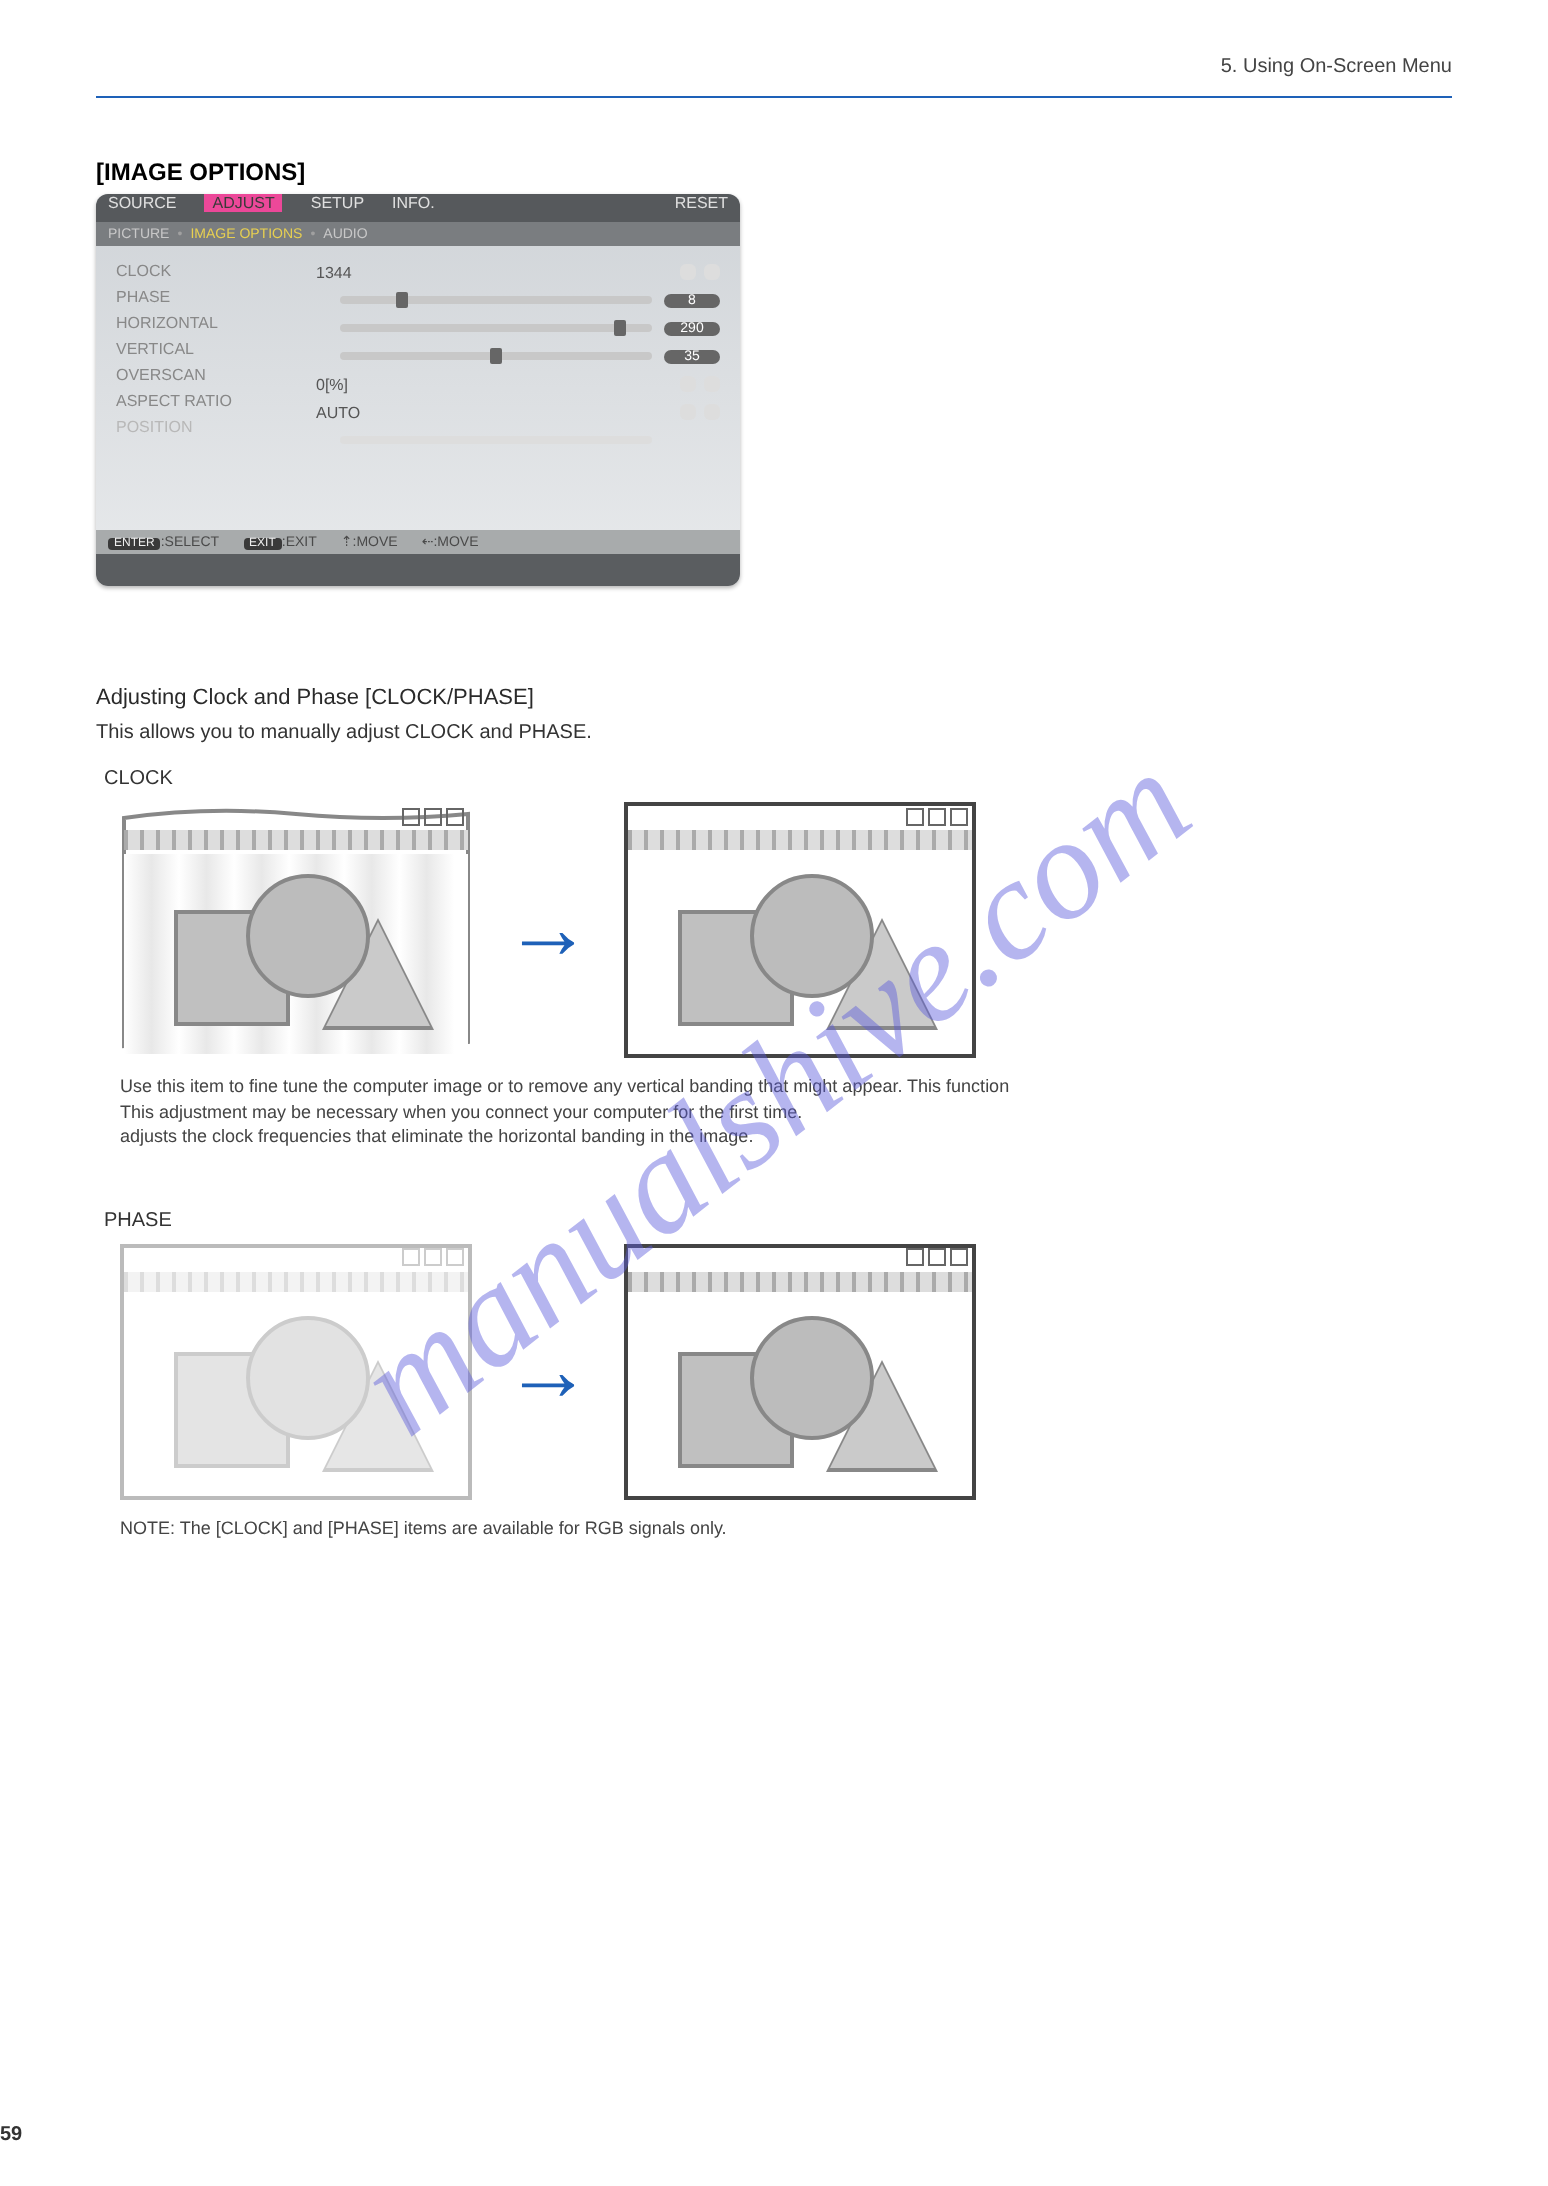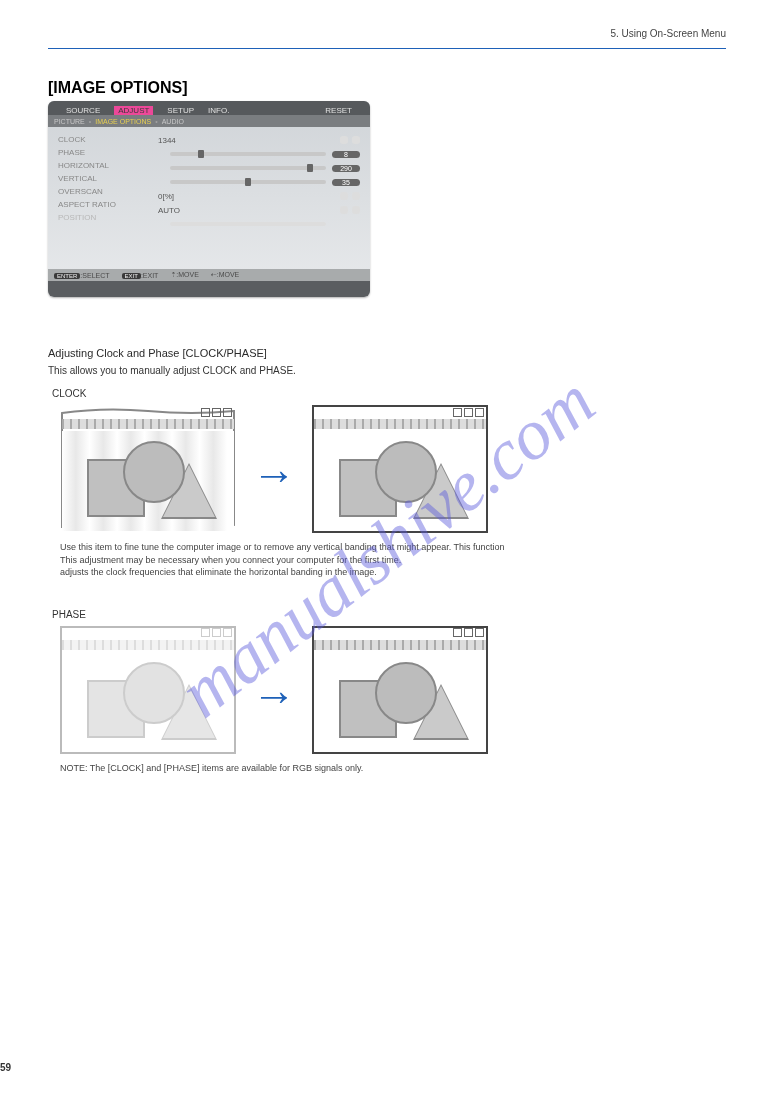--- a/index.html
+++ b/index.html
@@ -1,19 +1,19 @@
 <!DOCTYPE html>
 <html><head>
 <meta charset="utf-8">
 <style>
 html,body{margin:0;padding:0;font-family:Arial,Helvetica,sans-serif;background:#fff;width:774px;height:1093px;position:relative}
 .page{padding:48px 48px 0 48px}
 .hr{border-top:1px solid #1e61b8;margin-bottom:30px}
 .osd{width:322px;height:196px;background:linear-gradient(#d0d4d8,#e8eaec);border-radius:6px;overflow:hidden;font-size:9px;color:#6a6e72;box-shadow:0 1px 2px rgba(0,0,0,.3)}
-.osd-tabs{background:#56595c;height:14px;display:flex;align-items:flex-end;padding:0 18px;gap:14px;color:#e0e0e0;font-size:8px}
+.osd-tabs{background:#56595c;height:14px;display:flex;align-items:flex-start;padding:0 6px;gap:14px;color:#e0e0e0;font-size:8px}
 .osd-tab{color:#e0e0e0}
 .osd-tab.active{background:#ec4899;color:#3a3a3a;padding:0 4px}
 .osd-tab.reset{margin-left:auto}
 .osd-sub{background:#7a7d80;height:12px;display:flex;align-items:center;padding:0 6px;gap:4px;color:#c8c8c8;font-size:7px}
 .osd-sub .sep{color:#a0a0a0}
 .osd-sub .act{color:#e8d050}
 .osd-body{display:flex;padding:8px 10px 6px 10px;height:128px}
 .osd-labels{flex:0 0 100px;display:flex;flex-direction:column;gap:4px;font-size:8px;color:#888}
 .osd-labels .dis{color:#b8b8b8}
 .osd-vals{flex:1;display:flex;flex-direction:column;gap:4px}
@@ -55,21 +55,21 @@
 .watermark{position:absolute;left:50%;top:50%;transform:translate(-50%,-50%) rotate(-38deg);font-size:72px;color:rgba(90,90,220,.45);font-style:italic;pointer-events:none;white-space:nowrap;font-family:'Times New Roman',serif}
 .pnum{position:absolute;bottom:20px;left:0;right:0;font-size:10px;color:#333;font-weight:bold}
 .breadcrumb{position:absolute;top:28px;right:48px;font-size:10px;color:#444}
 </style>
 </head>
 <body>
 
 <div class="page">
 <div class="breadcrumb">5. Using On-Screen Menu</div>
 <div class="hr"></div>
-<div style="font-size:16px;font-weight:bold;margin-bottom:4px">[IMAGE OPTIONS]</div>
+<div style="font-size:12px;font-weight:bold;margin-bottom:4px">[IMAGE OPTIONS]</div>
 
 <div class="osd">
   <div class="osd-tabs">
     <span class="osd-tab">SOURCE</span>
     <span class="osd-tab active">ADJUST</span>
     <span class="osd-tab">SETUP</span>
     <span class="osd-tab">INFO.</span>
     <span class="osd-tab reset">RESET</span>
   </div>
   <div class="osd-sub">

